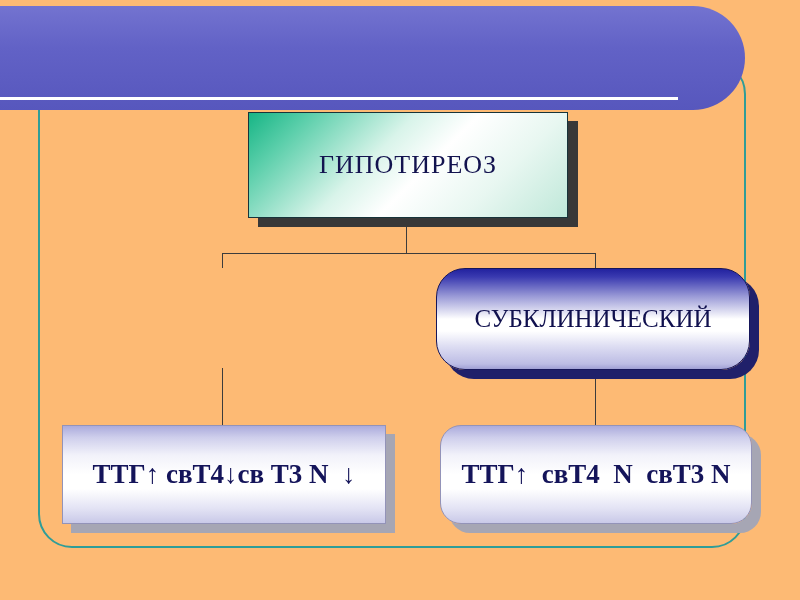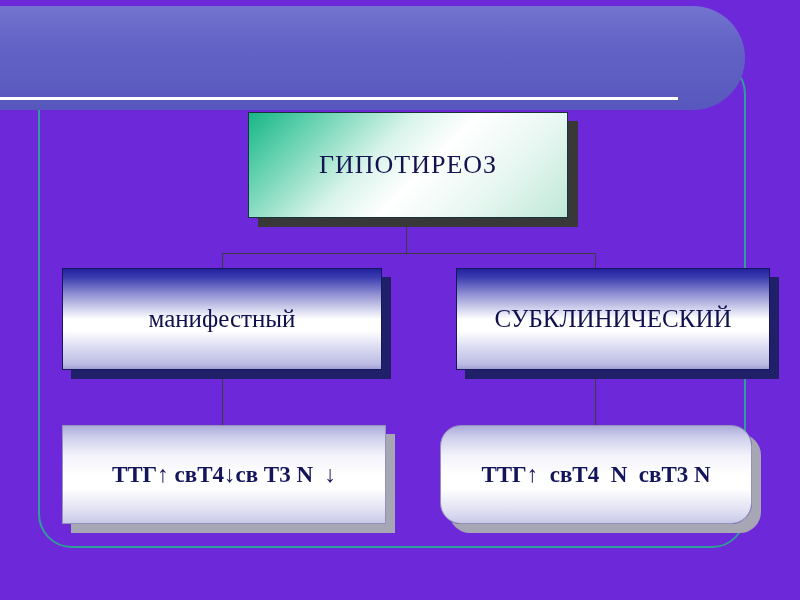--- a/index.html
+++ b/index.html
@@ -1,20 +1,20 @@
 <!DOCTYPE html>
 <html><head>
 <meta charset="utf-8">
 <style>
   html, body { margin: 0; padding: 0; background: #ffffff; }
   .slide {
     position: relative;
     width: 800px;
     height: 600px;
-    background: #6d28d9;
+    background: #fdba74;
     overflow: hidden;
     font-family: "Liberation Serif", "DejaVu Serif", serif;
   }
 
   
   .content-frame {
     position: absolute;
     left: 38px; top: 60px;
     width: 704px; height: 484px;
     border: 2px solid #2f9d98;
@@ -70,29 +70,29 @@
   .node-branch {
     top: 268px;
     height: 100px;
     background: linear-gradient(to bottom, #22229f 0%, #3a3ab0 8%, #9d9dd8 28%, #ffffff 50%, #ffffff 62%, #dcdcf2 78%, #bcbce4 95%, #9f9fd4 100%);
     border: 1px solid #16165a;
     box-shadow: 9px 9px 0 #20206a;
     font-size: 25px;
     color: #10104e;
   }
   .node-branch-left  { left: 62px;  width: 318px; }
-  .node-branch-right { left: 456px; width: 312px; }
+  .node-branch-right { left: 436px; width: 312px; border-radius: 29px; }
 
   .node-result {
     top: 425px;
     height: 97px;
     background: linear-gradient(to bottom, #ababdc 0%, #cfcfec 12%, #f2f2fa 30%, #ffffff 50%, #ffffff 65%, #e3e3f4 85%, #c9c9e8 100%);
     border: 1px solid #9393b8;
     box-shadow: 9px 9px 0 #a6a6b4;
-    font-size: 23px;
+    font-size: 27px;
     color: #14145a;
   }
   .node-result-left  { left: 62px;  width: 322px; }
   .node-result-right { left: 440px; width: 310px; border-radius: 21px; }
 
   .result-text { white-space: pre; font-weight: 600; }
 </style>
 </head>
 <body>
 
@@ -108,23 +108,20 @@
   <div class="line l-h1"></div>
   <div class="line l-v2"></div>
   <div class="line l-v3"></div>
   <div class="line l-v4"></div>
   <div class="line l-v5"></div>
 
   <div class="node node-root">
     <span>ГИПОТИРЕОЗ</span>
   </div>
 
-  <div class="node node-branch node-branch-left">
-    <span>манифестный</span>
-  </div>
 
   <div class="node node-branch node-branch-right">
     <span>СУБКЛИНИЧЕСКИЙ</span>
   </div>
 
   <div class="node node-result node-result-left">
     <span class="result-text">ТТГ↑ свТ4↓св Т3 N  ↓</span>
   </div>
 
   <div class="node node-result node-result-right">

